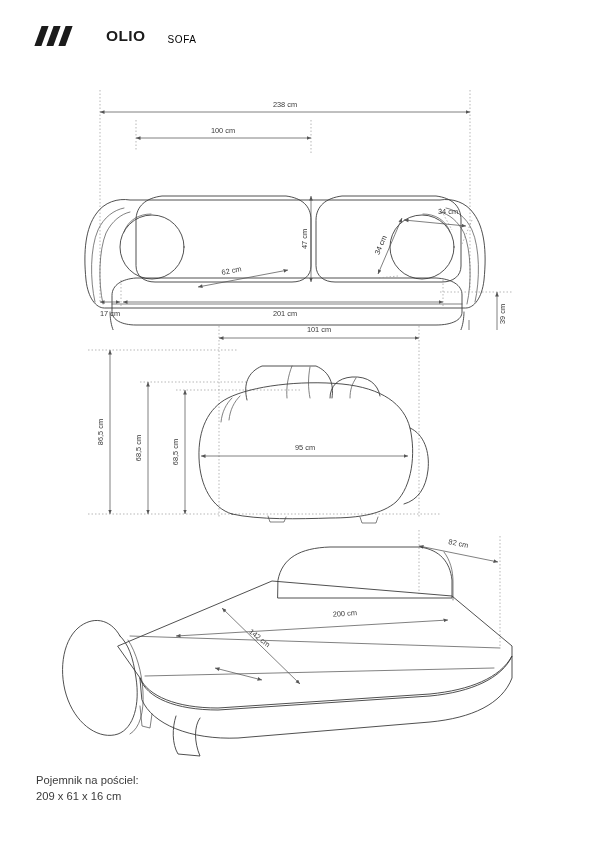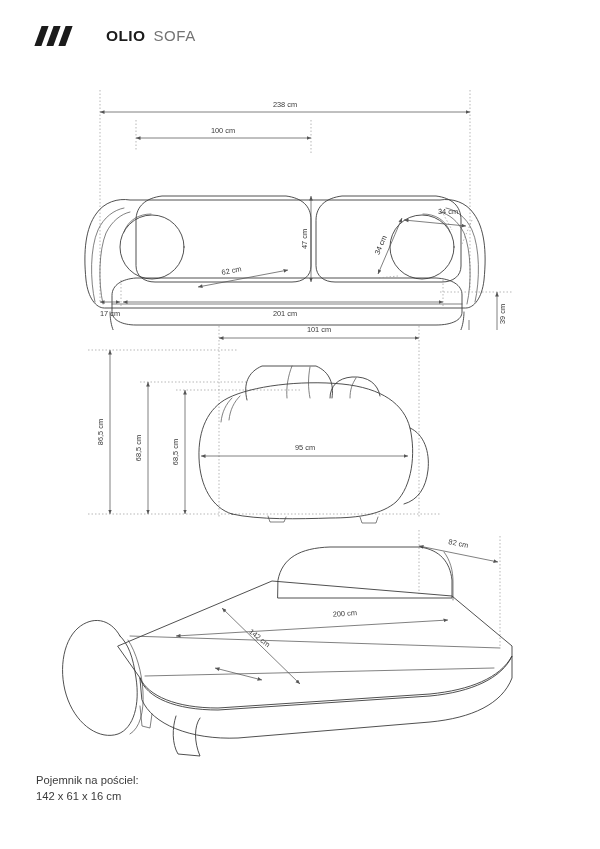--- a/index.html
+++ b/index.html
@@ -38,34 +38,34 @@
     transform: skewX(-20deg);
     display: block;
   }
   #logo-mark i:nth-child(1) { left: 2px; }
   #logo-mark i:nth-child(2) { left: 14px; }
   #logo-mark i:nth-child(3) { left: 26px; }
 
   #brand-block {
     margin-left: 28px;
     display: flex;
-    align-items: flex-start;
-    gap: 8px;
+    align-items: flex-end;
+    gap: 22px;
   }
   #brand-name {
     font-size: 15.5px;
     font-weight: bold;
     letter-spacing: 0.4px;
     color: #1b1b1b;
   }
   #brand-type {
-    font-size: 15px;
+    font-size: 10px;
     font-weight: normal;
     letter-spacing: 0.6px;
-    color: #737373;
+    color: #000000;
   }
 
   
   .drawing {
     position: absolute;
     left: 0;
   }
   #drawing-front  { top: 80px;  width: 600px; height: 250px; }
   #drawing-side   { top: 318px; width: 586px; height: 220px; }
   #drawing-bed    { top: 528px; width: 600px; height: 230px; }
@@ -291,14 +291,14 @@
 
   <line class="dim-line" x1="222" y1="80" x2="300" y2="156" marker-start="url(#ar3S)" marker-end="url(#ar3)"></line>
   <text class="dim-text" x="258" y="112" text-anchor="middle" transform="rotate(38 258 112)">142 cm</text>
 
   <line class="dim-line" x1="215" y1="140" x2="262" y2="152" marker-start="url(#ar3S)" marker-end="url(#ar3)"></line>
 </svg>
 </div>
 
 <div id="footer">
   <div>Pojemnik na pościel:</div>
-  <div>142 x 61 x 16 cm</div>
+  <div>209 x 61 x 16 cm</div>
 </div>
 
 </body></html>

